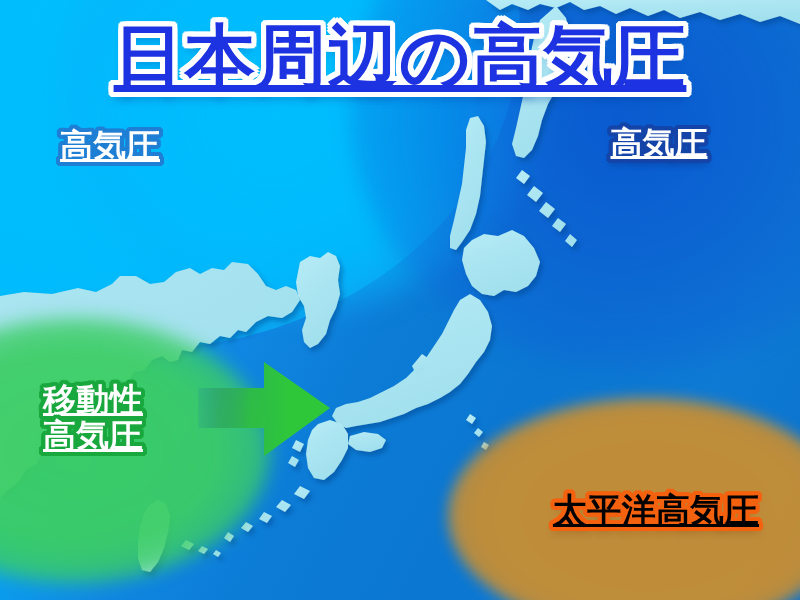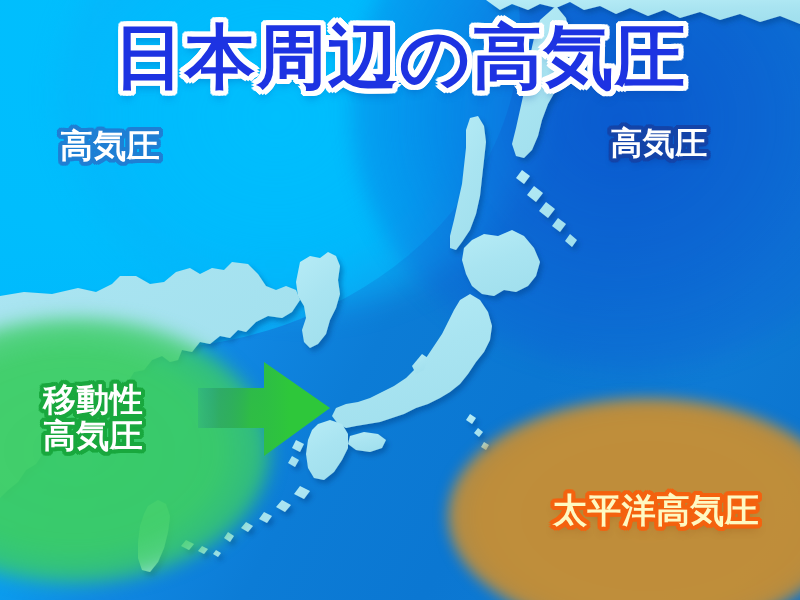--- a/index.html
+++ b/index.html
@@ -124,20 +124,21 @@
   }
 
   
   .label {
     position: absolute;
     font-weight: 700;
     line-height: 1.08;
     text-align: center;
     letter-spacing: 0.01em;
     white-space: nowrap;
+    text-decoration: underline;
   }
 
   .title {
     left: 0;
     right: 0;
     top: 20px;
     font-size: 70px;
     color: #1d33e2;
     letter-spacing: 0.02em;
     text-shadow:
@@ -183,21 +184,21 @@
       -3px -3px 0 #19a83e, 3px -3px 0 #19a83e,
       -3px  3px 0 #19a83e, 3px  3px 0 #19a83e,
       -4px  0   0 #19a83e, 4px  0   0 #19a83e,
        0   -4px 0 #19a83e, 0    4px 0 #19a83e,
       -2px -4px 0 #19a83e, 2px -4px 0 #19a83e,
       -4px -2px 0 #19a83e, 4px -2px 0 #19a83e,
       -2px  4px 0 #19a83e, 2px  4px 0 #19a83e,
       -4px  2px 0 #19a83e, 4px  2px 0 #19a83e;
   }
   .lbl-white-orange {
-    color: #fef9c3;
+    color: #000000;
     text-shadow:
       -3px -3px 0 #f4620f, 3px -3px 0 #f4620f,
       -3px  3px 0 #f4620f, 3px  3px 0 #f4620f,
       -4px  0   0 #f4620f, 4px  0   0 #f4620f,
        0   -4px 0 #f4620f, 0    4px 0 #f4620f,
       -2px -4px 0 #f4620f, 2px -4px 0 #f4620f,
       -4px -2px 0 #f4620f, 4px -2px 0 #f4620f,
       -2px  4px 0 #f4620f, 2px  4px 0 #f4620f,
       -4px  2px 0 #f4620f, 4px  2px 0 #f4620f,
        0px  5px 8px rgba(120,50,0,0.35);

